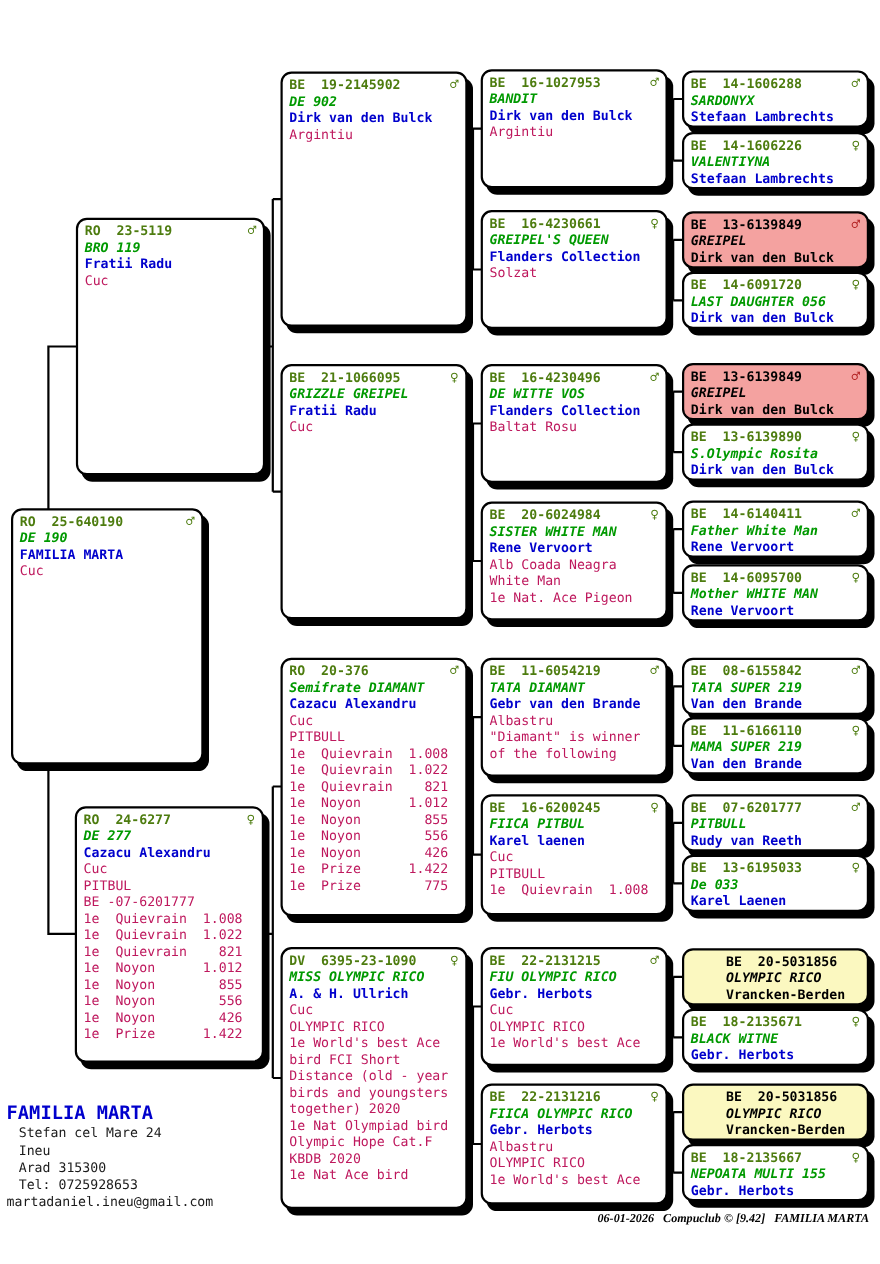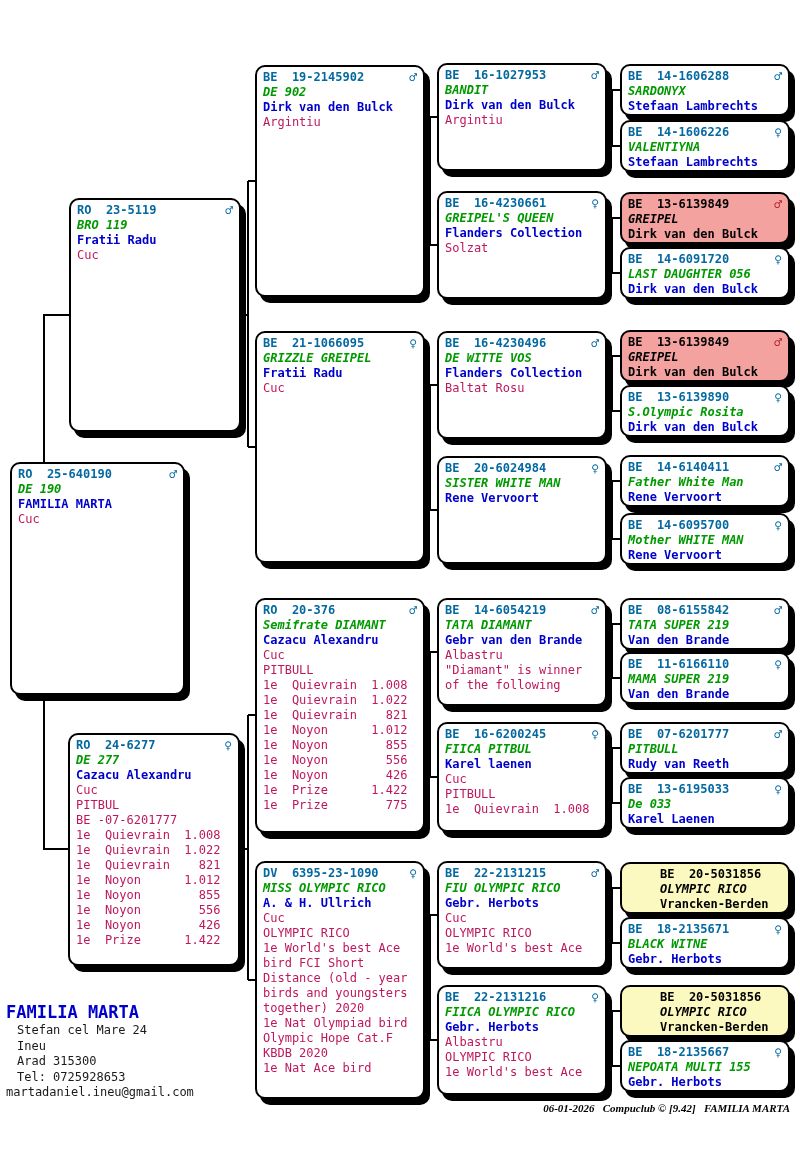--- a/index.html
+++ b/index.html
@@ -7,21 +7,21 @@
   #page { position:relative; width:800px; height:1149px; overflow:hidden; }
 
   .title { position:absolute; left:390px; top:6px; font-family:"Liberation Sans",sans-serif;
            font-size:19px; color:#000; white-space:pre; }
 
   #wires { position:absolute; left:0; top:0; }
 
   .pbox { position:absolute; background:#fff; border:2px solid #000; border-radius:10px;
           box-shadow:5px 6px 0 #000; padding:3px 6px; font-size:12px; line-height:15px;
           overflow:hidden; }
-  .ring { display:flex; justify-content:space-between; font-weight:bold; color:#0369a1; white-space:pre; }
+  .ring { display:flex; justify-content:space-between; font-weight:bold; color:#4d7c0f; white-space:pre; }
   .sex  { font-size:13px; }
   .bname{ font-weight:bold; font-style:italic; color:#009900; white-space:pre; }
   .fanc { font-weight:bold; color:#0000CC; white-space:pre; }
   .bl   { color:#be185d; white-space:pre; }
 
   .pink   { background:#F4A2A0; }
   .pink .ring, .pink .bname, .pink .fanc { color:#000;gap:16px; }
   .pink .sex { color:#B22222; }
   .yellow { background:#FBF8C0; }
   .yellow .ring, .yellow .bname, .yellow .fanc, .yellow .sex { color:#000;margin-left:32px; }
@@ -169,23 +169,28 @@
     <div class="bname">DE WITTE VOS</div>
     <div class="fanc">Flanders Collection</div>
     <div>
         <div class="bl">Baltat Rosu</div>
       </div>
   </div>
   <div class="pbox" style="left:437px;top:456px;width:170px;height:108px">
     <div class="ring"><span class="rno">BE  20-6024984</span><span class="sex">♀</span></div>
     <div class="bname">SISTER WHITE MAN</div>
     <div class="fanc">Rene Vervoort</div>
+    <div>
+        <div class="bl">Alb Coada Neagra</div>
+        <div class="bl">White Man</div>
+        <div class="bl">1e Nat. Ace Pigeon</div>
+      </div>
   </div>
   <div class="pbox" style="left:437px;top:598px;width:170px;height:108px">
-    <div class="ring"><span class="rno">BE  14-6054219</span><span class="sex">♂</span></div>
+    <div class="ring"><span class="rno">BE  11-6054219</span><span class="sex">♂</span></div>
     <div class="bname">TATA DIAMANT</div>
     <div class="fanc">Gebr van den Brande</div>
     <div>
         <div class="bl">Albastru</div>
         <div class="bl">"Diamant" is winner</div>
         <div class="bl">of the following</div>
       </div>
   </div>
   <div class="pbox" style="left:437px;top:722px;width:170px;height:110px">
     <div class="ring"><span class="rno">BE  16-6200245</span><span class="sex">♀</span></div>

